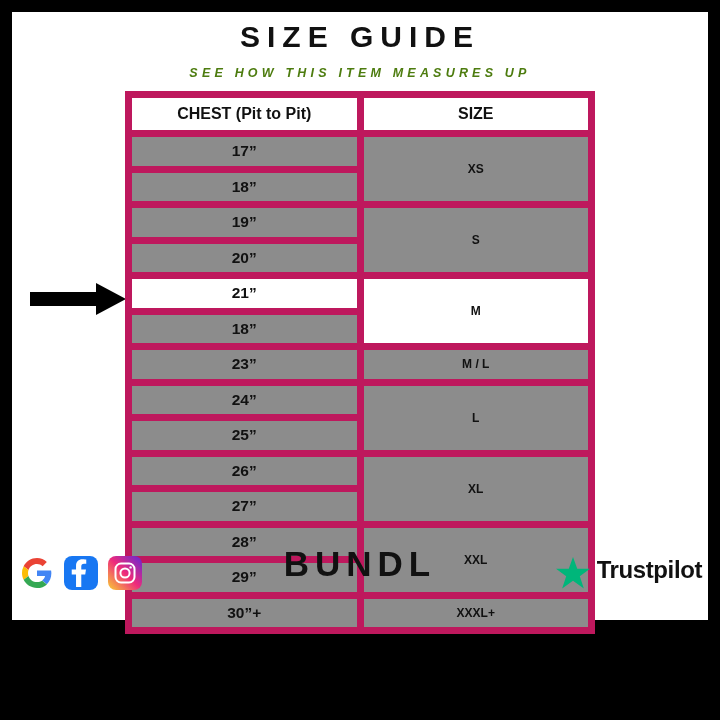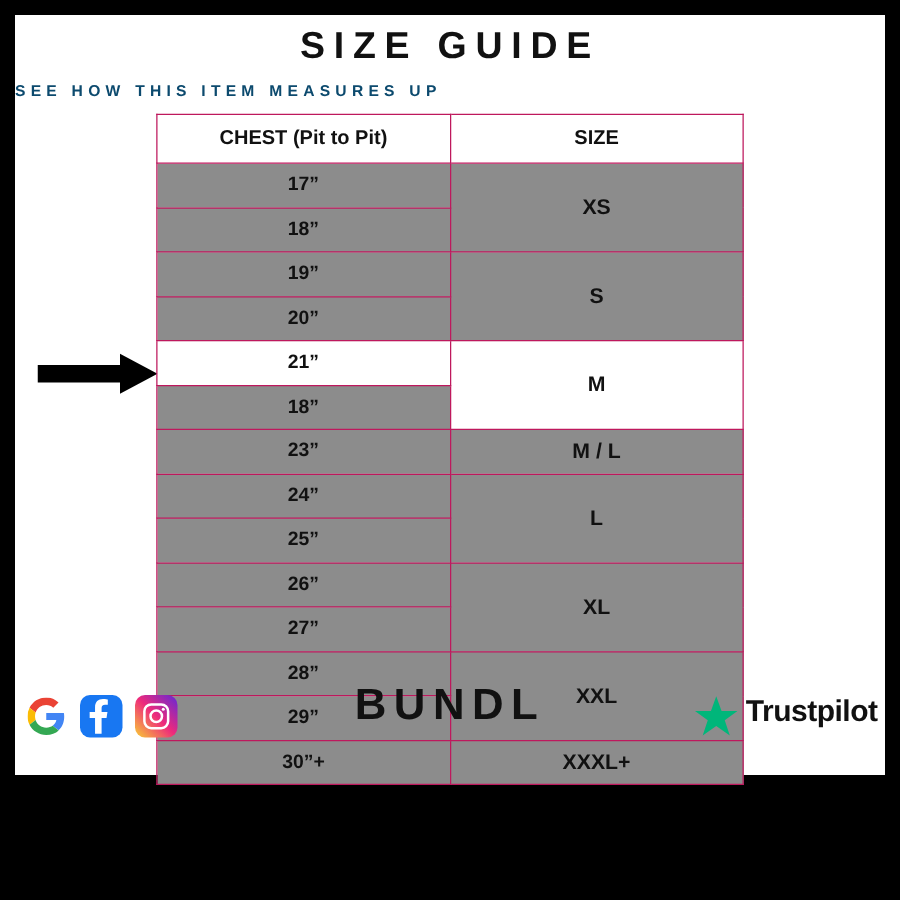--- a/index.html
+++ b/index.html
@@ -23,59 +23,61 @@
   }
   .title {
     text-align: center;
     font-size: 30px;
     font-weight: bold;
     letter-spacing: 7px;
     color: #111;
     margin-top: 8px;
   }
   .subtitle {
+    text-align: center;
     font-size: 12.5px;
     font-weight: bold;
     letter-spacing: 4.2px;
-    color: #0c4a6e;
+    color: #4d7c0f;
     margin-top: 12px;
+    font-style: italic;
   }
   .table-wrap {
     position: absolute;
     left: 113px;
     top: 79px;
     width: 470px;
   }
   table.size-table {
     border-collapse: collapse;
     width: 470px;
     table-layout: fixed;
   }
   table.size-table td, table.size-table th {
-    border: 1px solid #be185d;
+    border: 7px solid #be185d;
     text-align: center;
     font-weight: bold;
     color: #111;
     padding: 0;
   }
   th.head-cell {
     height: 39px;
     font-size: 16px;
     background: #fff;
   }
   td.chest-cell {
     width: 195px;
     height: 35.5px;
     font-size: 15.5px;
     background: #8c8c8c;
   }
   td.chest-cell.hl { background: #fff; }
   td.size-cell {
     width: 275px;
-    font-size: 17px;
+    font-size: 12px;
     background: #8c8c8c;
   }
   td.size-cell.hl { background: #fff; }
   .arrow {
     position: absolute;
     left: 18px;
     top: 270px;
     width: 96px;
     height: 34px;
   }

